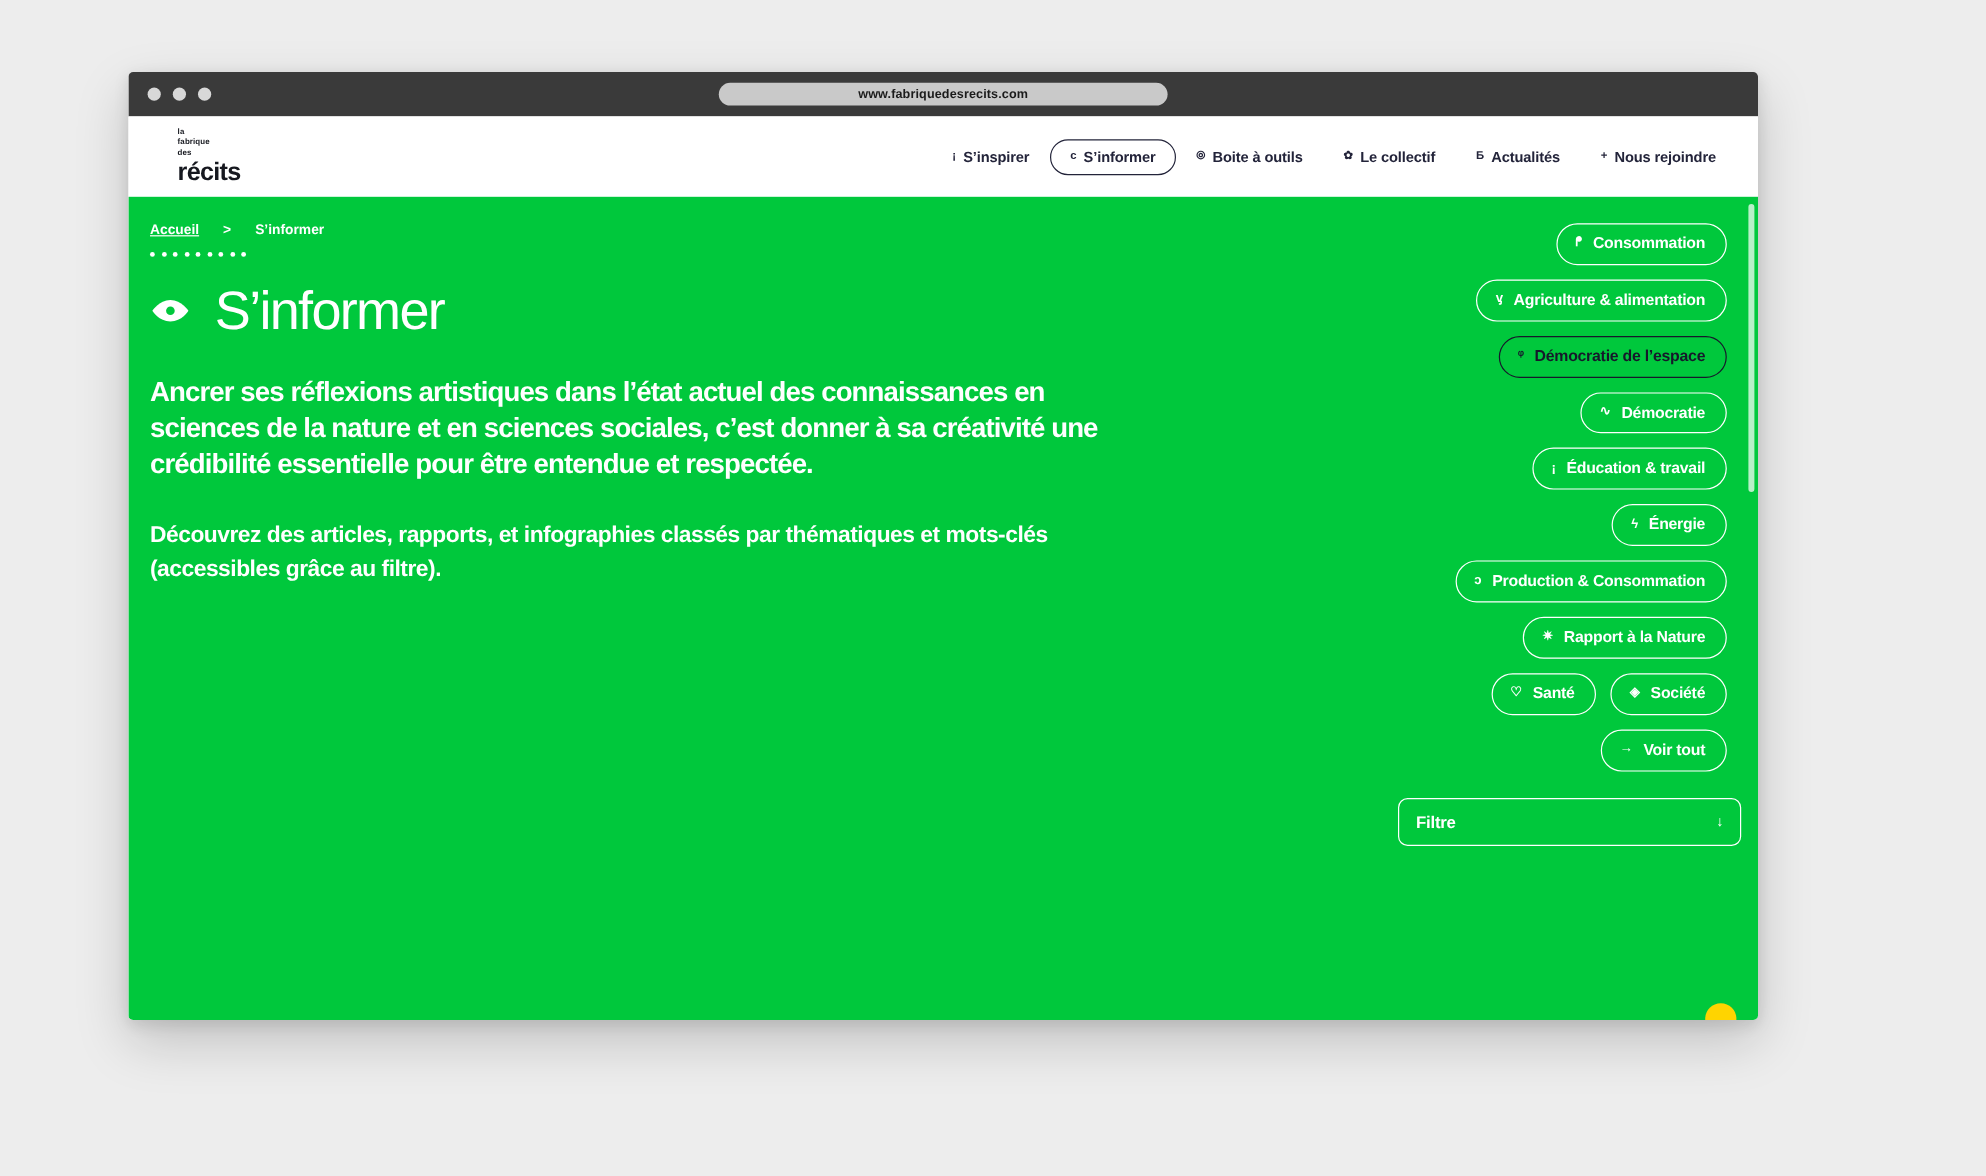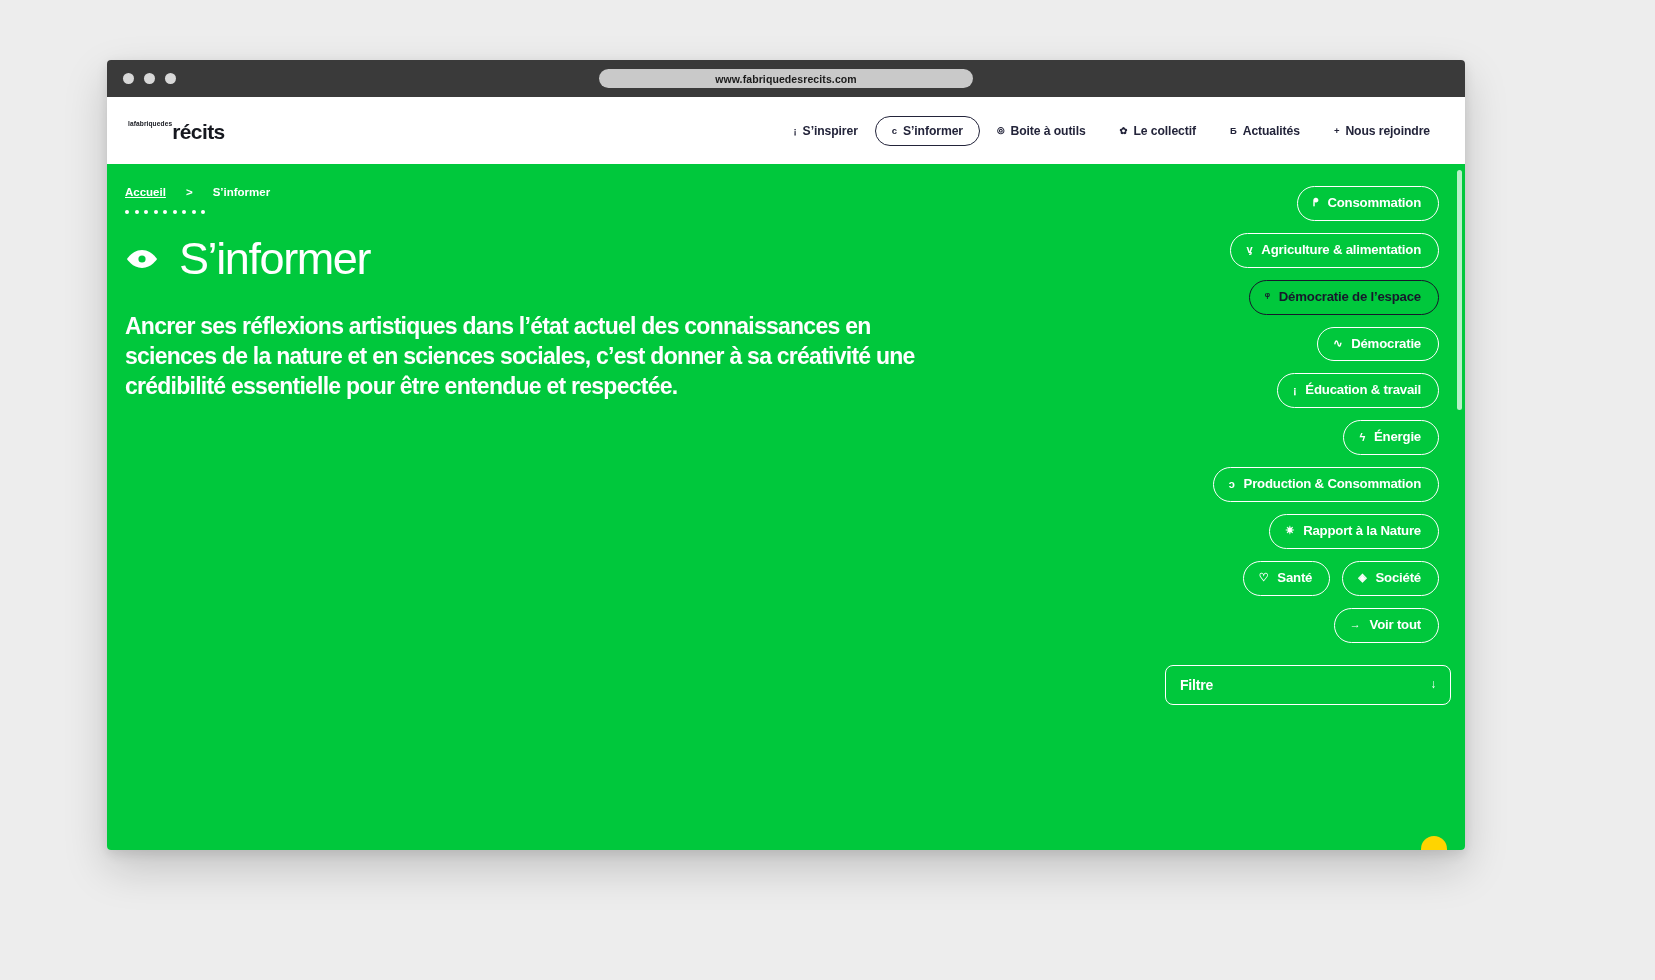--- a/index.html
+++ b/index.html
@@ -56,21 +56,21 @@
   
   .siteheader {
     height: 67px;
     background: #ffffff;
     display: flex;
     align-items: center;
     padding: 0 0 0 18px;
     position: relative;
   }
 
-  .logo { display: flex; flex-direction: row; justify-content: center; line-height: 1; padding-left: 3px;}
+  .logo { display: flex; flex-direction: column; justify-content: center; line-height: 1; padding-left: 3px; margin-left: 20px;}
   .logo-top {
     font-size: 6.6px;
     font-weight: 700;
     color: #16181f;
     line-height: 1.22;
     letter-spacing: 0.1px;
   }
   .logo-main {
     font-size: 21px;
     font-weight: 800;
@@ -339,20 +339,21 @@
             <svg class="eye" viewBox="0 0 34 22" xmlns="http://www.w3.org/2000/svg">
               <path d="M17 2C7.5 2 2 11 2 11s5.5 9 15 9 15-9 15-9-5.5-9-15-9z" fill="#ffffff"></path>
               <circle cx="17" cy="11" r="3.6" fill="#00c83c"></circle>
             </svg>
           </span>
           <h1 class="pagetitle">S’informer</h1>
         </div>
 
         <p class="lead">Ancrer ses réflexions artistiques dans l’état actuel des connaissances en sciences de la nature et en sciences sociales, c’est donner à sa créativité une crédibilité essentielle pour être entendue et respectée.</p>
 
+        <p class="sub">Découvrez des articles, rapports, et infographies classés par thématiques et mots-clés (accessibles grâce au filtre).</p>
       </div>
 
       <div class="rail">
         <div class="pillwrap" id="pillwrap">
             <div class="pill">
               <span class="pico">ᖰ</span>
               <span>Consommation</span>
             </div>
             <div class="pill">
               <span class="pico">ᶌ</span>

